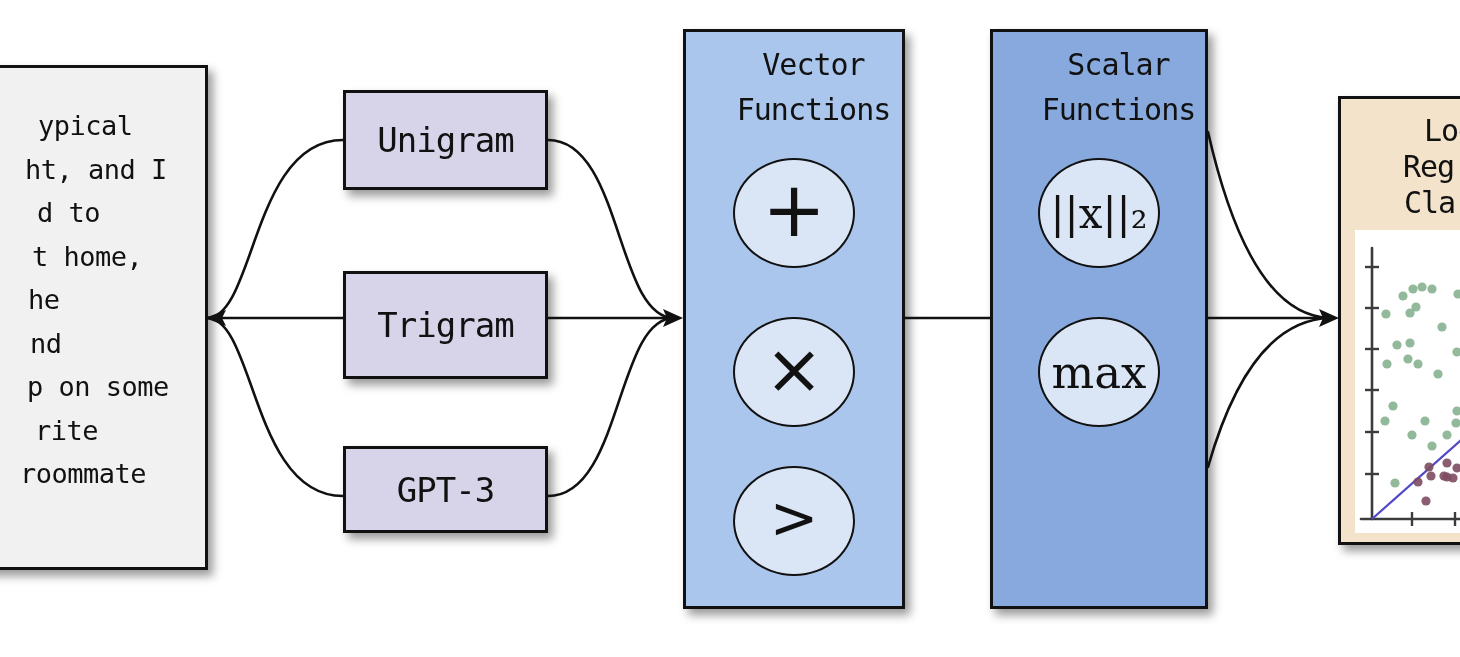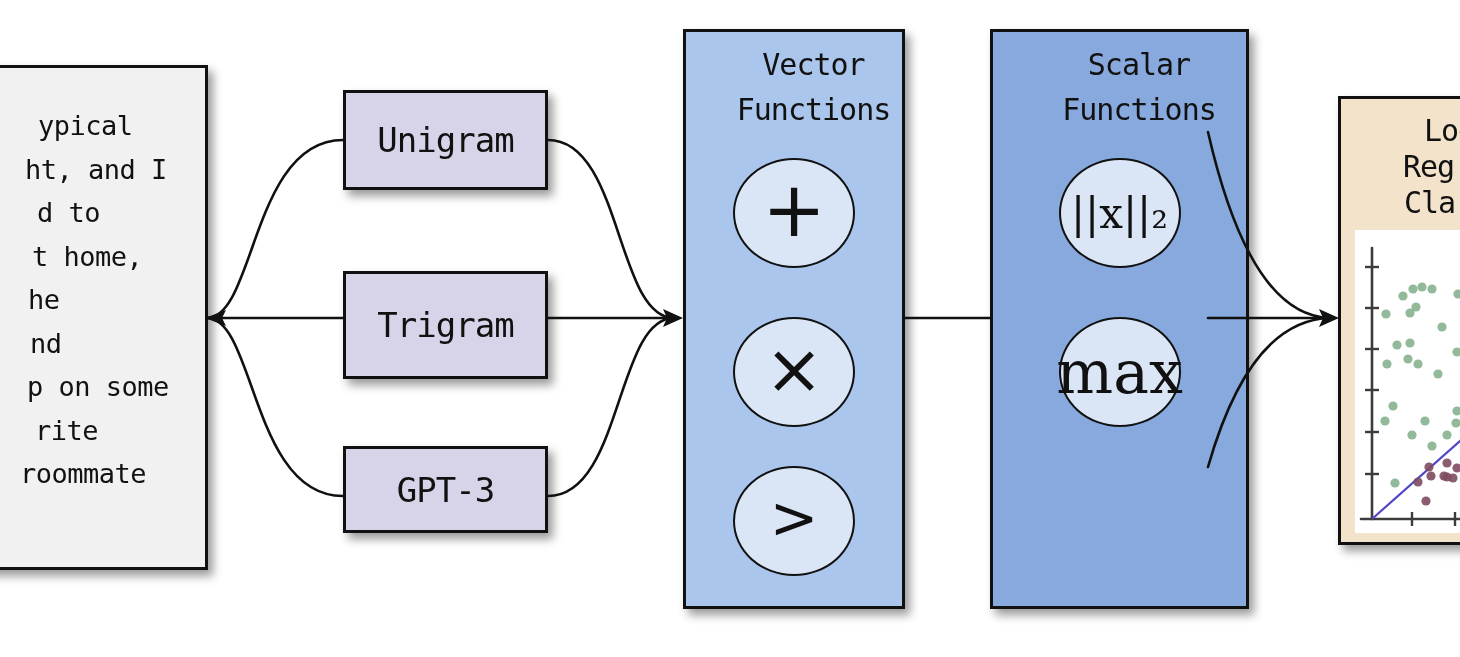--- a/index.html
+++ b/index.html
@@ -30,35 +30,35 @@
     display:flex;align-items:center;justify-content:center;
     font-size:34px;letter-spacing:-1px;
   }
   .model-unigram{top:90px;height:100px;}
   .model-trigram{top:271px;height:108px;}
   .model-gpt3{top:446px;height:87px;}
 
   
   .func-box{top:29px;height:580px;}
   .func-vector{left:683px;width:222px;background:var(--vector-fill);}
-  .func-scalar{left:990px;width:259px;background:var(--scalar-fill);}
+  .func-scalar{left:990px;width:218px;background:var(--scalar-fill);}
   .func-title{margin-top:10px;text-align:center;font-size:30px;line-height:45px;letter-spacing:-1px;padding-left:39px;}
   .op-circle{
     position:absolute;width:118px;height:106px;border:2.5px solid var(--ink);border-radius:50%;
     background:var(--circle-fill);display:flex;align-items:center;justify-content:center;
     left:50%;transform:translateX(-50%);
   }
   .op-1{top:126px;} .op-2{top:285px;} .op-3{top:434px;}
   .op-glyph-sans{font-family:"DejaVu Sans","Liberation Sans",sans-serif;font-weight:400;}
   .g-plus{font-size:76px;margin-top:-8px;}
   .g-times{font-size:70px;margin-top:-6px;}
   .g-gt{font-size:58px;margin-top:-6px;}
   .op-glyph-serif{font-family:"DejaVu Serif","Liberation Serif",serif;}
   .g-norm{font-size:42px;}
-  .g-max,.g-var{font-size:60px;}
+  .g-max,.g-var{font-size:45px;}
 
   
   .classifier-box{left:1338px;top:96px;width:175px;height:449px;background:var(--classifier-fill);}
   .clf-line{position:absolute;font-size:30px;line-height:34px;letter-spacing:-1px;white-space:pre;}
   .plot-panel{position:absolute;left:1355px;top:230px;width:140px;height:303px;background:#ffffff;}
   .plot-panel svg{display:block;}
 
   .connectors{position:absolute;left:0;top:0;z-index:5;pointer-events:none;}
 </style>
 </head>

